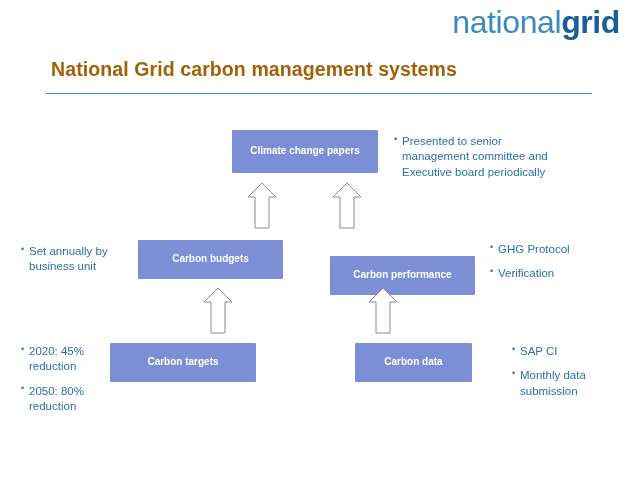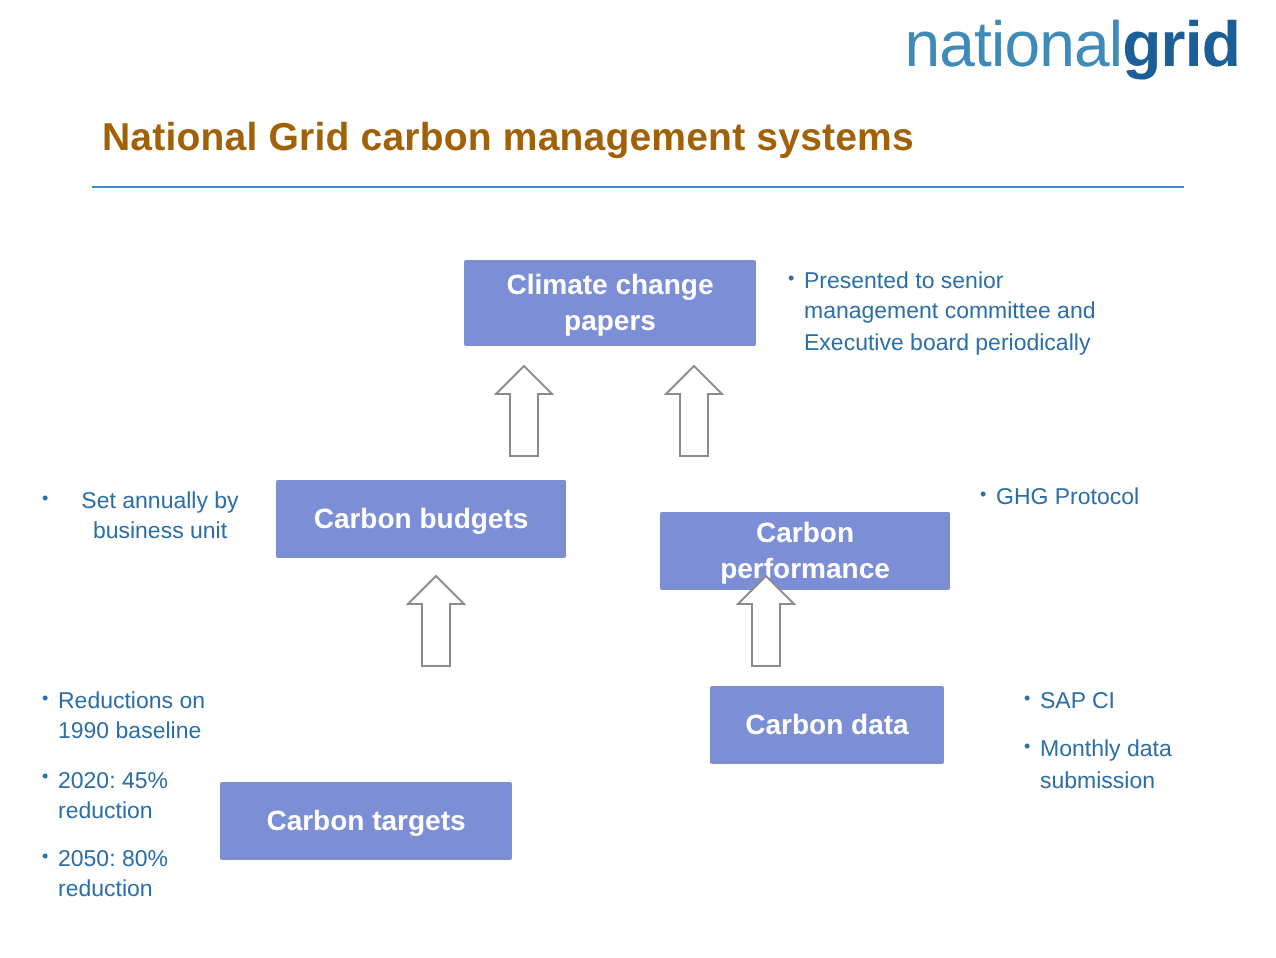--- a/index.html
+++ b/index.html
@@ -49,33 +49,33 @@
     background: #3a8cc4;
   }
 
   
   .flow-box {
     position: absolute;
     background: #7b8ed6;
     border-radius: 1px;
     color: #ffffff;
     font-weight: bold;
-    font-size: 14px;
+    font-size: 10px;
     display: flex;
     align-items: center;
     justify-content: center;
     text-align: center;
     line-height: 1.25;
     box-sizing: border-box;
     padding: 2px 6px;
   }
   #box-climate     { left: 232px; top: 130px; width: 146px; height: 43px; }
   #box-budgets     { left: 138px; top: 240px; width: 145px; height: 39px; text-align: right; }
   #box-performance { left: 330px; top: 256px; width: 145px; height: 39px; }
-  #box-targets     { left: 110px; top: 343px; width: 146px; height: 39px; margin-top: 48px; }
+  #box-targets     { left: 110px; top: 343px; width: 146px; height: 39px; }
   #box-data        { left: 355px; top: 343px; width: 117px; height: 39px; }
 
   
   .arrow {
     position: absolute;
     width: 30px;
     height: 47px;
   }
   .arrow svg { display: block; width: 100%; height: 100%; }
   #arrow-budgets-climate     { left: 247px; top: 182px; }
@@ -99,21 +99,21 @@
   .annot .bullet-item::before {
     content: "\2022";
     position: absolute;
     left: 0;
     top: -0.5px;
     font-size: 9px;
     color: #2b6ea8;
   }
 
   #annot-climate     { left: 394px; top: 134px; width: 176px; }
-  #annot-budgets     { left: 21px;  top: 244px; width: 110px; text-align: center; }
+  #annot-budgets     { left: 21px;  top: 244px; width: 110px; }
   #annot-performance { left: 490px; top: 242px; width: 118px; }
   #annot-targets     { left: 21px;  top: 344px; width: 98px; }
   #annot-data        { left: 512px; top: 344px; width: 110px; }
 </style>
 </head>
 <body>
 
 <div id="logo">
   <span class="lg-light">national</span><span class="lg-bold">grid</span>
 </div>
@@ -151,24 +151,24 @@
 <div class="annot" id="annot-climate">
   <div class="bullet-item">Presented to senior management committee and Executive board periodically</div>
 </div>
 
 <div class="annot" id="annot-budgets">
   <div class="bullet-item">Set annually by business unit</div>
 </div>
 
 <div class="annot" id="annot-performance">
   <div class="bullet-item">GHG Protocol</div>
+  <div class="bullet-item">Verification</div>
 </div>
 
 <div class="annot" id="annot-targets">
-  <div class="bullet-item">Reductions on 1990 baseline</div>
   <div class="bullet-item">2020: 45% reduction</div>
   <div class="bullet-item">2050: 80% reduction</div>
 </div>
 
 <div class="annot" id="annot-data">
   <div class="bullet-item">SAP CI</div>
   <div class="bullet-item">Monthly data submission</div>
 </div>
 
 </body></html>

